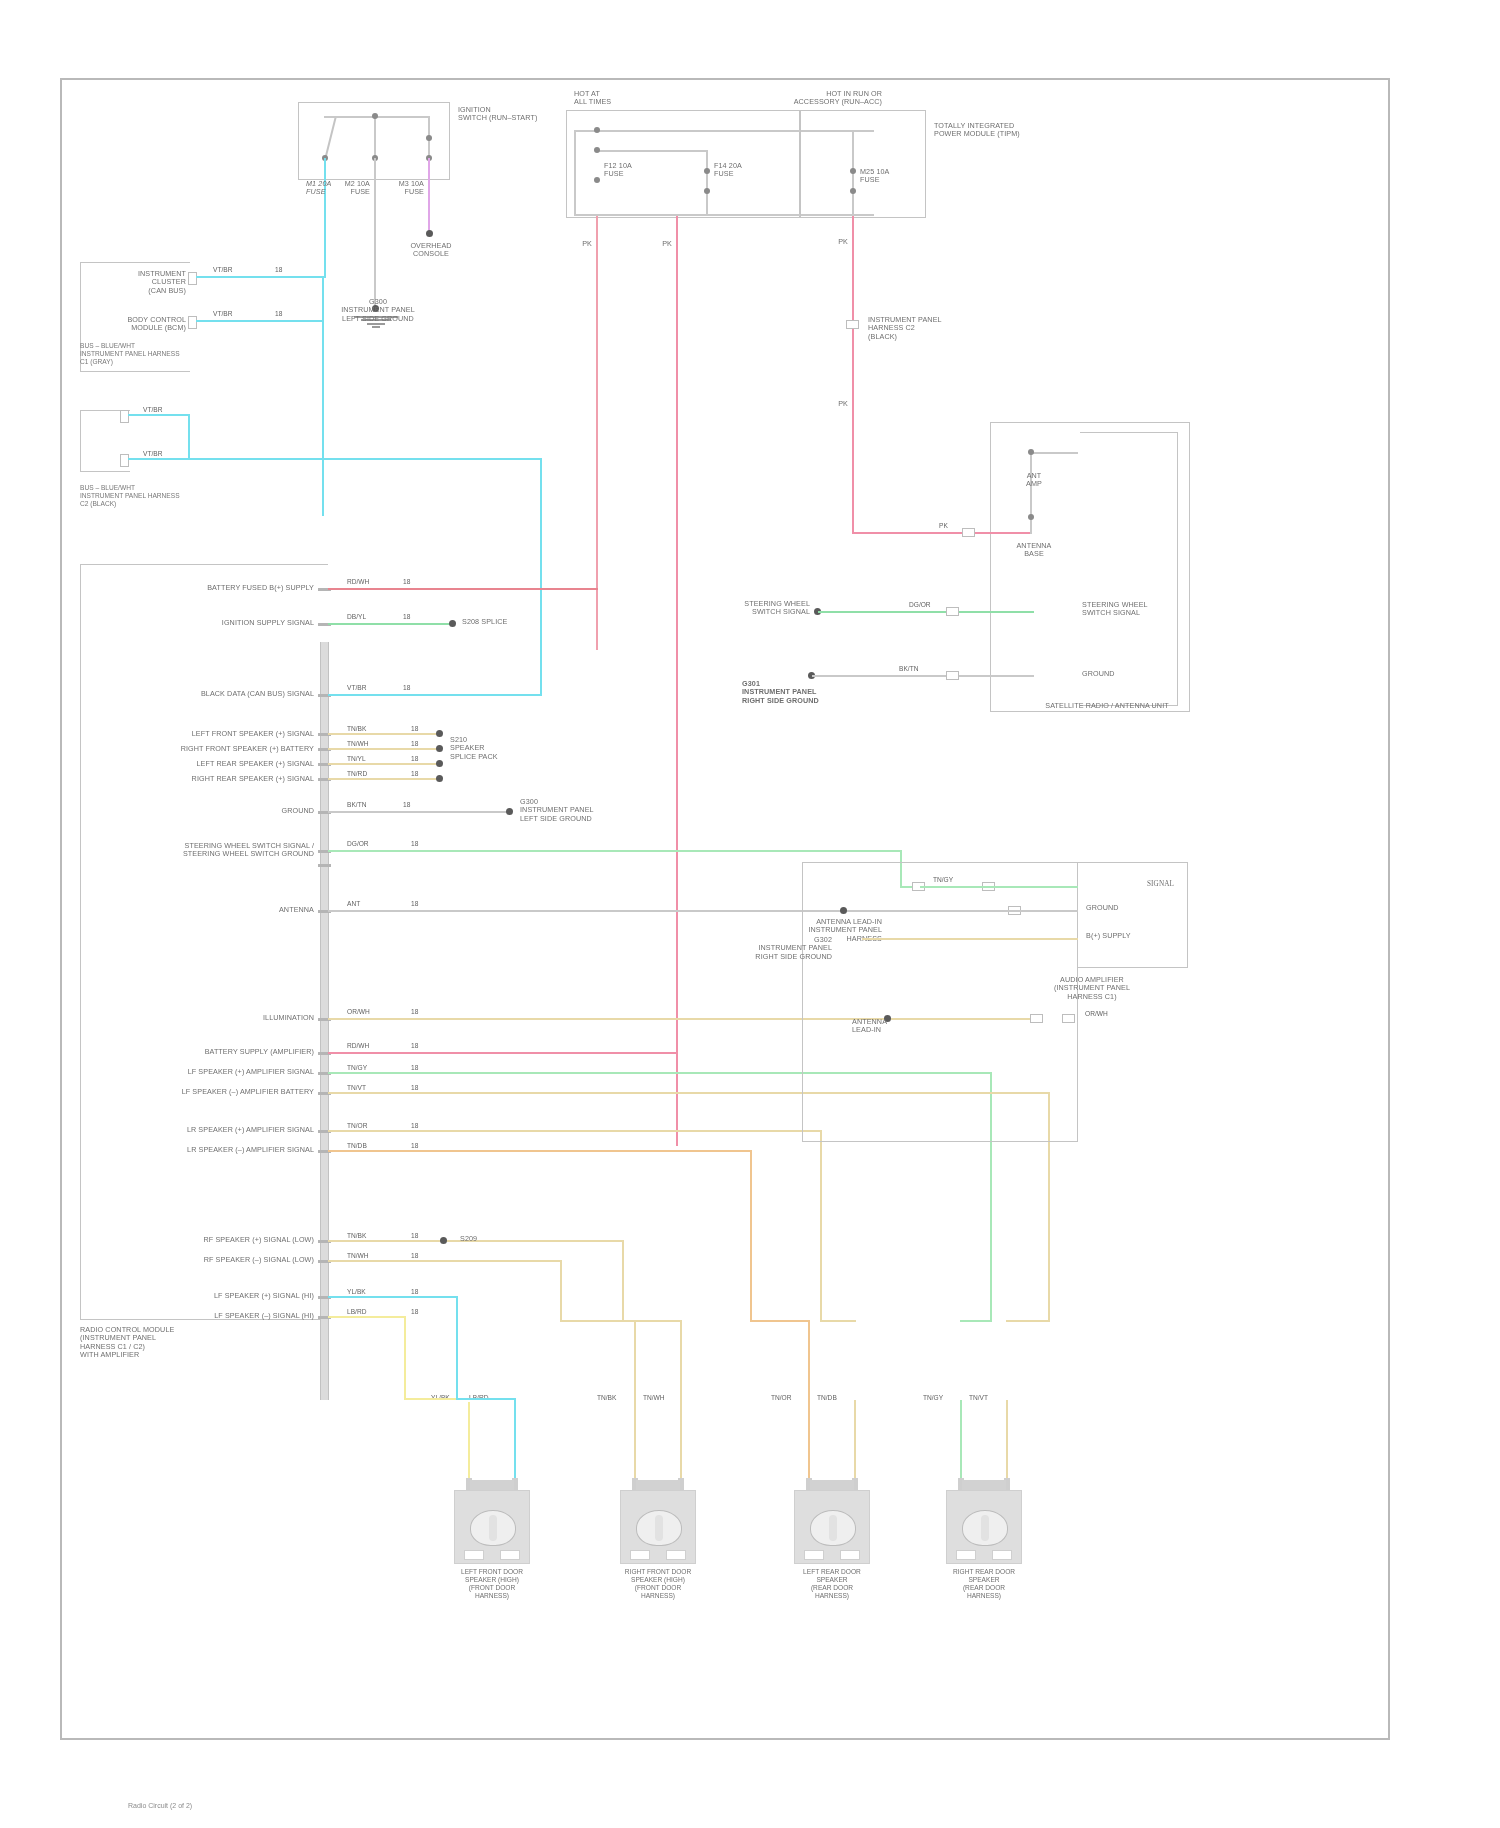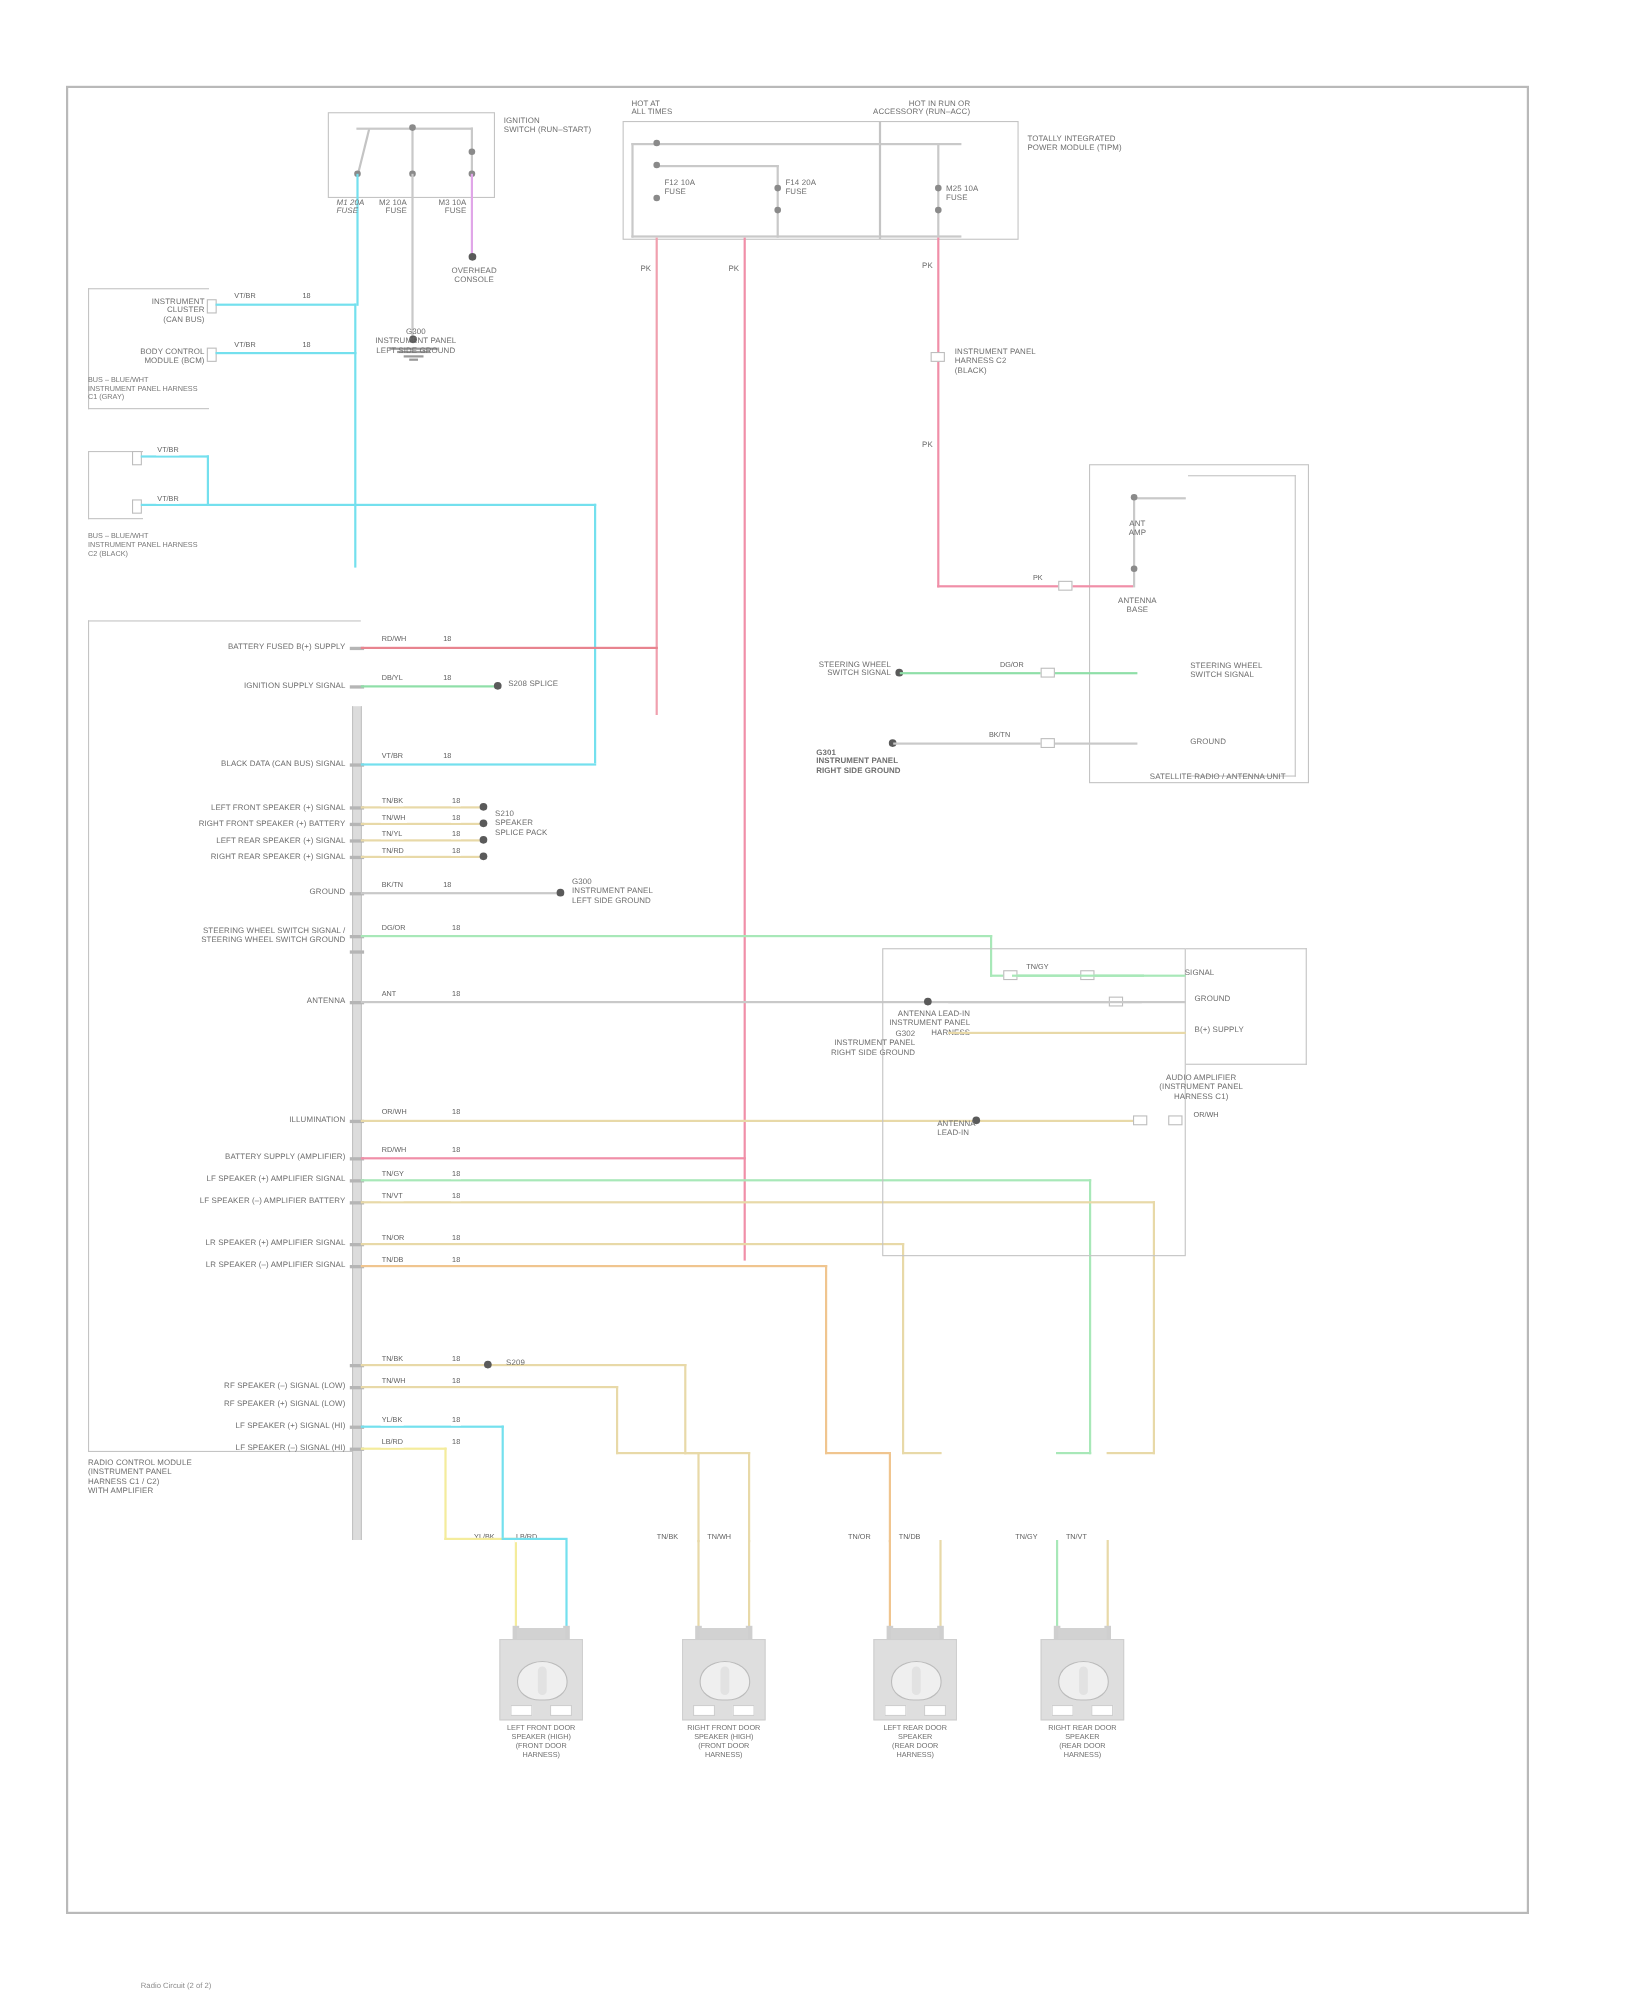--- a/index.html
+++ b/index.html
@@ -295,21 +295,21 @@
     <div class="wire v" style="left:758px;top:1050px;height:192px;background:#e8d9a8;"></div>
     <div class="wire h" style="left:266px;top:1070px;width:424px;background:#f0c58f;"></div>
     <div class="wire v" style="left:688px;top:1070px;height:172px;background:#f0c58f;"></div>
     <div class="wlbl" style="left:284px;top:1042px;">TN/OR</div>
     <div class="wlbl" style="left:284px;top:1062px;">TN/DB</div>
     <div class="wlbl" style="left:348px;top:1042px;">18</div>
     <div class="wlbl" style="left:348px;top:1062px;">18</div>
 
     <div class="railpin" style="top:1160px;"></div>
     <div class="railpin" style="top:1180px;"></div>
-    <div class="lbl r" style="left:40px;top:1192px;width:212px;">RF SPEAKER (+) SIGNAL (LOW)</div>
+    <div class="lbl r" style="left:40px;top:1156px;width:212px;">RF SPEAKER (+) SIGNAL (LOW)</div>
     <div class="lbl r" style="left:40px;top:1176px;width:212px;">RF SPEAKER (–) SIGNAL (LOW)</div>
     <div class="wire h" style="left:266px;top:1160px;width:296px;background:#e8d9a8;"></div>
     <div class="wire v" style="left:560px;top:1160px;height:82px;background:#e8d9a8;"></div>
     <div class="wire h" style="left:266px;top:1180px;width:234px;background:#e8d9a8;"></div>
     <div class="wire v" style="left:498px;top:1180px;height:62px;background:#e8d9a8;"></div>
     <div class="wlbl" style="left:284px;top:1152px;">TN/BK</div>
     <div class="wlbl" style="left:284px;top:1172px;">TN/WH</div>
     <div class="wlbl" style="left:348px;top:1152px;">18</div>
     <div class="wlbl" style="left:348px;top:1172px;">18</div>
     <div class="dot" style="left:378px;top:1157px;"></div>
@@ -366,21 +366,21 @@
     <div class="box" style="left:740px;top:782px;width:276px;height:280px;"></div>
     <div class="box" style="left:1016px;top:782px;width:110px;height:106px;border-left:none;"></div>
     <div class="lbl c" style="left:930px;top:896px;width:200px;">AUDIO AMPLIFIER
 (INSTRUMENT PANEL
 HARNESS C1)</div>
 
     <div class="connR" style="left:850px;top:802px;"></div>
     <div class="connR" style="left:920px;top:802px;"></div>
     <div class="wlbl" style="left:870px;top:796px;">TN/GY</div>
     <div class="wire h" style="left:858px;top:806px;width:158px;background:#a8e8b8;"></div>
-    <div class="lbl" style="left:1015px;top:800px;width:90px;">SIGNAL</div>
+    <div class="lbl" style="left:1085px;top:800px;width:90px;font-family:Liberation Serif, serif;">SIGNAL</div>
 
     <div class="connR" style="left:946px;top:826px;"></div>
     <div class="wire h" style="left:800px;top:830px;width:216px;background:#c9c9c9;"></div>
     <div class="lbl" style="left:1024px;top:824px;width:90px;">GROUND</div>
 
     <div class="wire h" style="left:800px;top:858px;width:216px;background:#e8d9a8;"></div>
     <div class="lbl" style="left:1024px;top:852px;width:90px;">B(+) SUPPLY</div>
 
     <div class="lbl" style="left:660px;top:856px;width:110px;text-align:right;">G302
 INSTRUMENT PANEL

